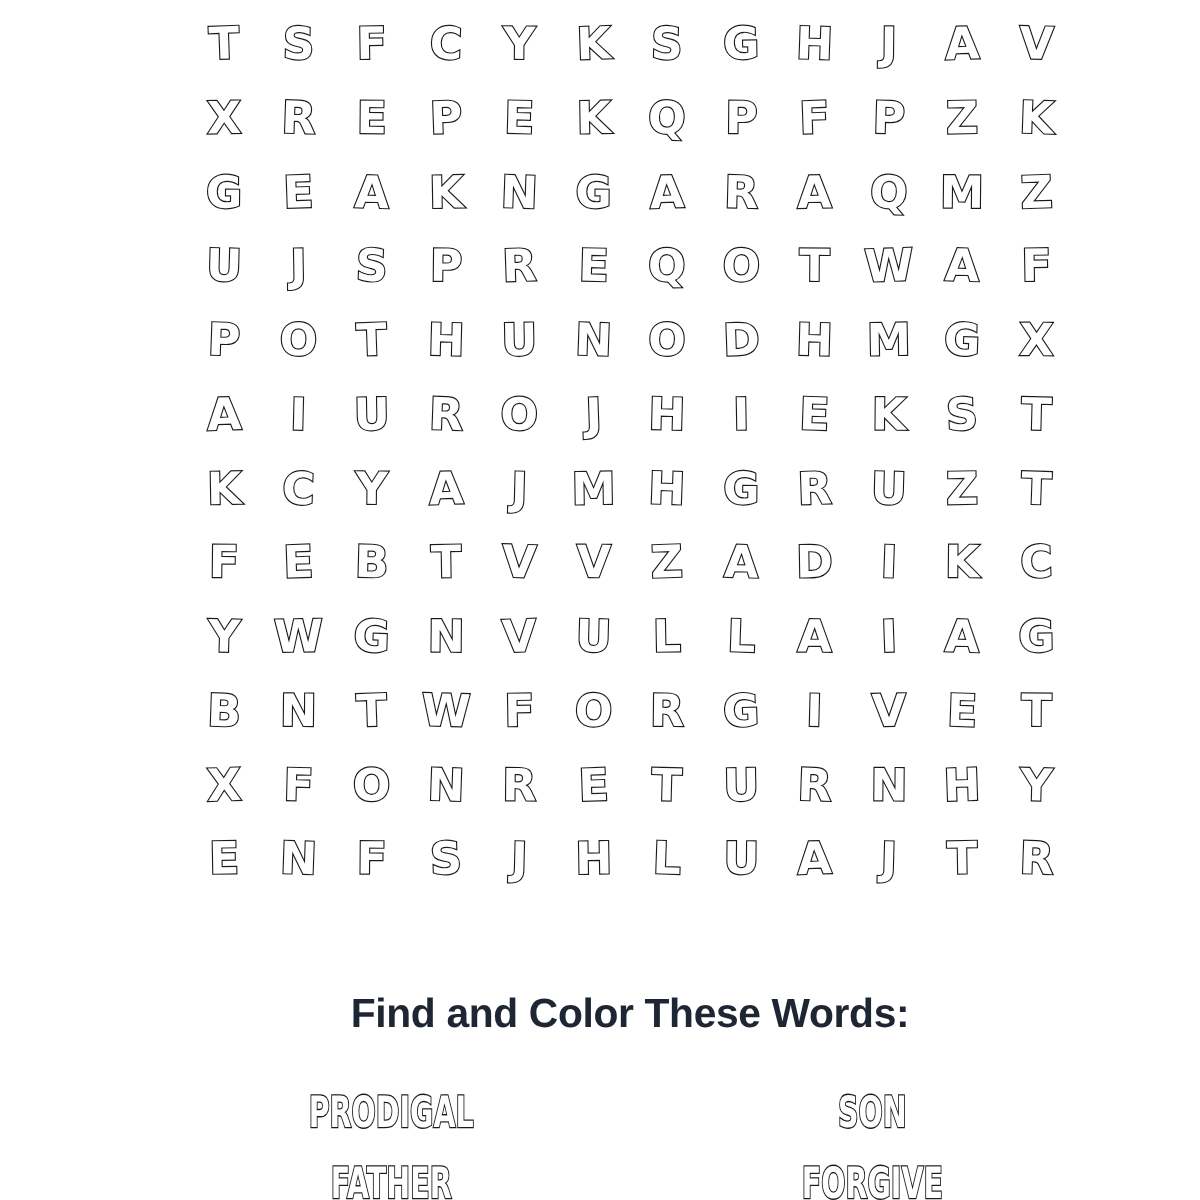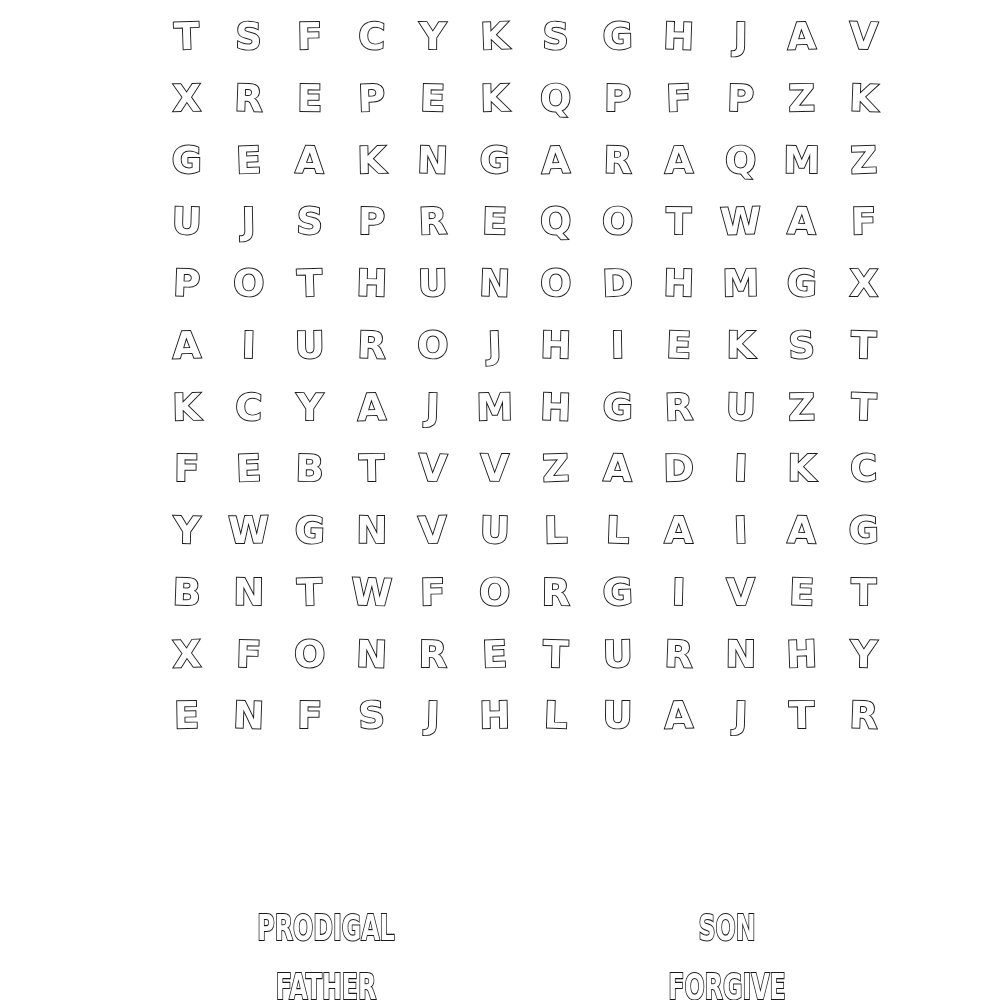--- a/index.html
+++ b/index.html
@@ -231,19 +231,20 @@
       <div class="cell">S</div>
       <div class="cell">J</div>
       <div class="cell">H</div>
       <div class="cell">L</div>
       <div class="cell">U</div>
       <div class="cell">A</div>
       <div class="cell">J</div>
       <div class="cell">T</div>
       <div class="cell">R</div>
     </div>
+  <h1 class="heading">Find and Color These Words:</h1>
   <div id="word-list">
       <span class="word w0">PRODIGAL</span>
       <span class="word w1">SON</span>
       <span class="word w2">FATHER</span>
       <span class="word w3">FORGIVE</span>
     </div>
 </div>
 
 </body></html>

